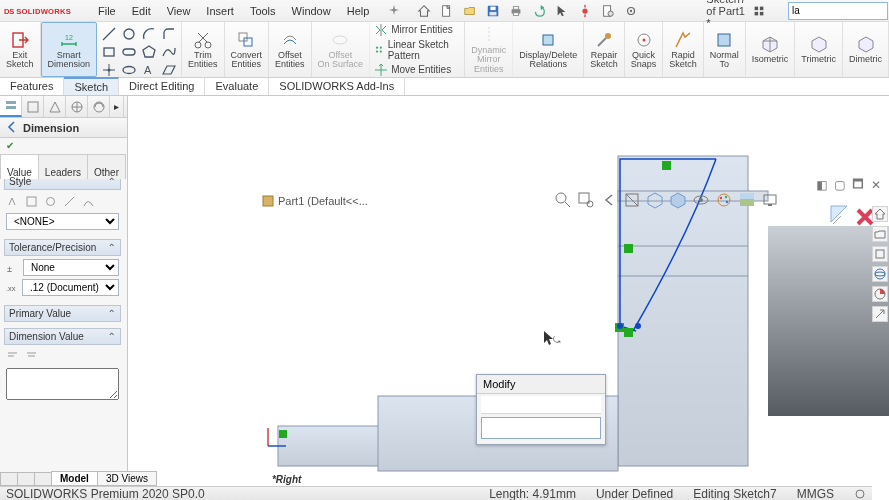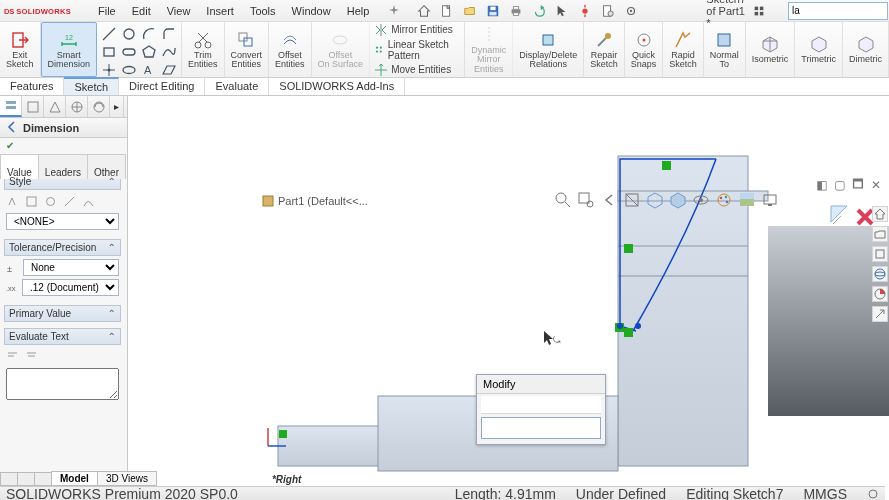--- a/index.html
+++ b/index.html
@@ -86,21 +86,21 @@
 .canvas { flex: 1; position: relative; background: #fff; overflow:hidden; }
 
 
 .right-tools { position: absolute; right: 0; top: 110px; width: 18px; display:flex; flex-direction:column; gap:4px; align-items:center; }
 .right-tools .rt { width:16px; height:16px; border:1px solid #d3d3d3; background:#f4f4f4; display:flex; align-items:center; justify-content:center; }
 .right-tools .rt svg { width:12px; height:12px; }
 
 .flag-x { position:absolute; right:14px; top:108px; display:flex; gap:0; align-items:center; }
 
 
-.status { height: 14px; background: linear-gradient(#f2f2f2,#e6e6e6); border-top:1px solid #ccc; font-size:14px; color:#444; display:flex; align-items:center; padding:0 6px; gap:20px; position:absolute; bottom:0; left:0; right:4px; }
+.status { height: 14px; background: linear-gradient(#f2f2f2,#e6e6e6); border-top:1px solid #ccc; font-size:12px; color:#444; display:flex; align-items:center; padding:0 6px; gap:20px; position:absolute; bottom:0; left:0; right:17px; }
 .status .grow { flex:1; }
 .status .chunk { display:flex; gap:4px; align-items:center;justify-content:center; }
 
 
 .bottabs { position:absolute; bottom:14px; left:0; height:16px; display:flex; align-items:end; font-size:10px; }
 .bottabs .th { width:18px; height:14px; border:1px solid #bbb; background:#eee; margin-right:-1px;}
 .bottabs .bt { padding:1px 8px; border:1px solid #bbb; background:#f6f6f6; margin-right:-1px;}
 .bottabs .bt.active { background:#fff; font-weight:bold; }
 .bottabs .leftlbl { padding:1px 6px; font-weight:bold; font-style:italic; color:#333; margin-left:110px; }
 
@@ -579,21 +579,21 @@
 
       <div class="section">
         <div class="hdr">
             <span>Primary Value</span>
             <span class="chev">⌃</span>
           </div>
       </div>
 
       <div class="section">
         <div class="hdr">
-            <span>Evaluate Text</span>
+            <span>Dimension Value</span>
             <span class="chev">⌃</span>
           </div>
         <div class="body">
           <div class="icon-row">
             <svg viewBox="0 0 13 13">
                 <line x1="2" y1="3" x2="11" y2="3" stroke="#999"></line>
                 <line x1="2" y1="6" x2="8" y2="6" stroke="#999"></line>
               </svg>
             <svg viewBox="0 0 13 13">
                 <line x1="2" y1="3" x2="11" y2="3" stroke="#999"></line>

